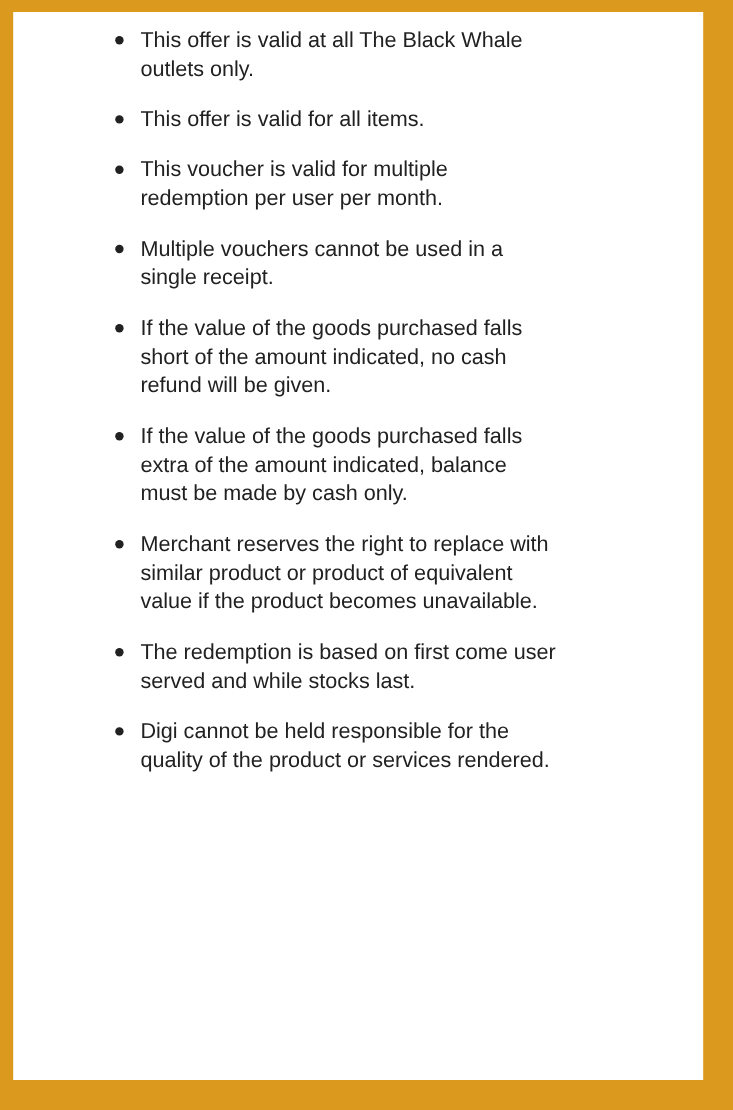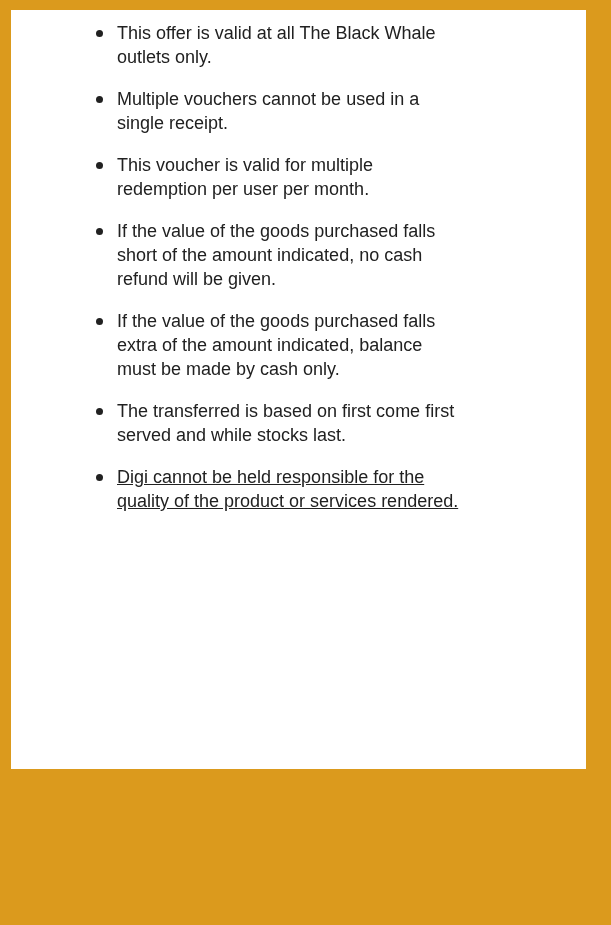--- a/index.html
+++ b/index.html
@@ -12,21 +12,21 @@
     box-sizing: border-box;
     background: #DB9A1D;
     overflow: hidden;
     font-family: "Liberation Sans", "DejaVu Sans", sans-serif;
   }
   .voucher-panel {
     position: absolute;
     top: 10px;
     left: 11px;
     width: 575px;   
-    height: 759px;  
+    height: 890px;  
     background: #FFFFFF;
     box-sizing: border-box;
     padding: 11px 20px 0 84px;
     overflow: hidden;
   }
   ul.terms-list {
     margin: 0;
     padding: 0;
     list-style: none;
   }
@@ -34,21 +34,20 @@
     position: relative;
     padding-left: 22px;
     margin: 0 0 18px 0;
     color: #212121;
     font-size: 18px;
     line-height: 24px;
     letter-spacing: 0px;
   }
   ul.terms-list li:last-child {
     margin-bottom: 0;
-    text-decoration: underline;
   }
   ul.terms-list li .bullet-dot {
     position: absolute;
     left: 1px;
     top: 9px;
     width: 7px;
     height: 7px;
     border-radius: 50%;
     background: #212121;
   }
@@ -56,28 +55,32 @@
     white-space: pre-line;
   }
 </style>
 </head>
 <body>
 
 <div class="voucher-panel">
   <ul class="terms-list">
       <li><span class="bullet-dot"></span><span class="term-text">This offer is valid at all The Black Whale
 outlets only.</span></li>
+      <li><span class="bullet-dot"></span><span class="term-text">This offer is valid for all items.</span></li>
+      <li><span class="bullet-dot"></span><span class="term-text">This voucher is valid for multiple
+redemption per user per month.</span></li>
       <li><span class="bullet-dot"></span><span class="term-text">Multiple vouchers cannot be used in a
 single receipt.</span></li>
-      <li><span class="bullet-dot"></span><span class="term-text">This voucher is valid for multiple
-redemption per user per month.</span></li>
       <li><span class="bullet-dot"></span><span class="term-text">If the value of the goods purchased falls
 short of the amount indicated, no cash
 refund will be given.</span></li>
       <li><span class="bullet-dot"></span><span class="term-text">If the value of the goods purchased falls
 extra of the amount indicated, balance
 must be made by cash only.</span></li>
-      <li><span class="bullet-dot"></span><span class="term-text">The transferred is based on first come first
+      <li><span class="bullet-dot"></span><span class="term-text">Merchant reserves the right to replace with
+similar product or product of equivalent
+value if the product becomes unavailable.</span></li>
+      <li><span class="bullet-dot"></span><span class="term-text">The redemption is based on first come user
 served and while stocks last.</span></li>
       <li><span class="bullet-dot"></span><span class="term-text">Digi cannot be held responsible for the
 quality of the product or services rendered.</span></li>
     </ul>
 </div>
 
 </body></html>

